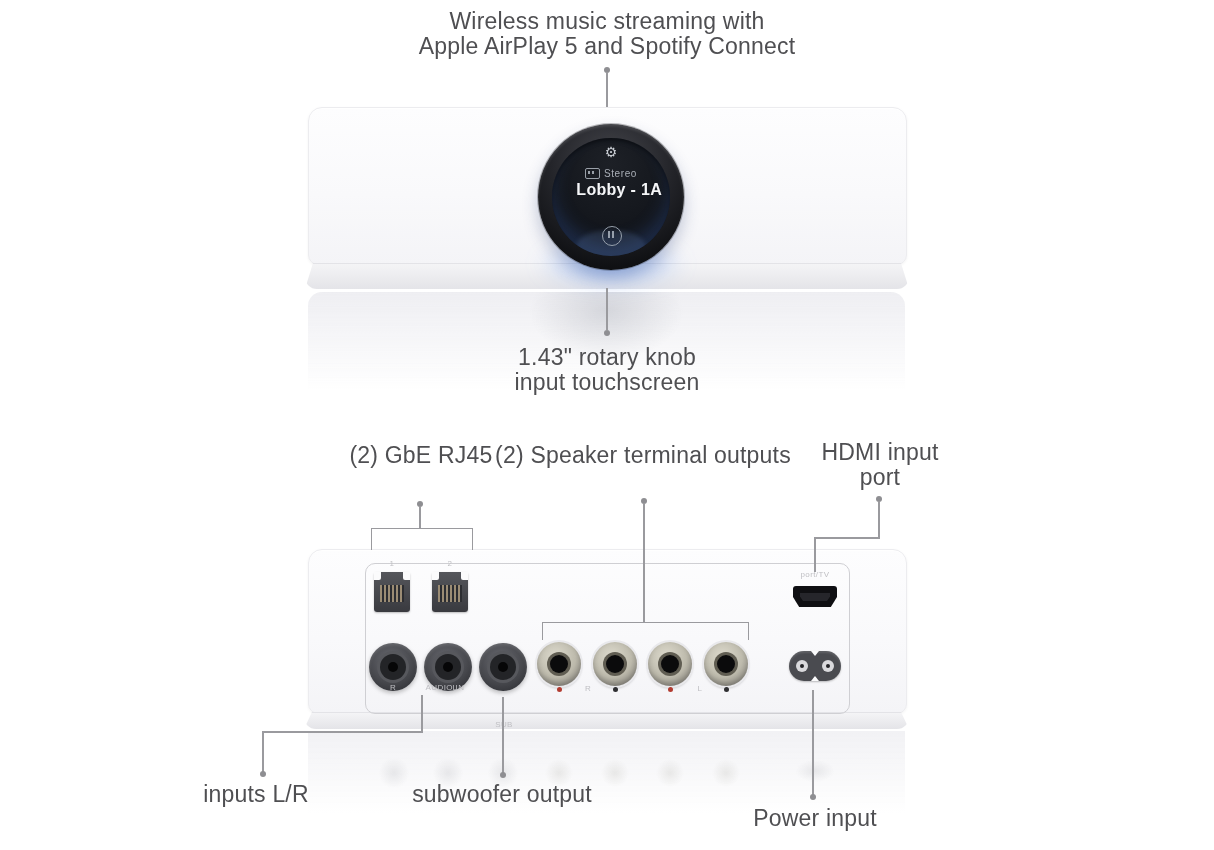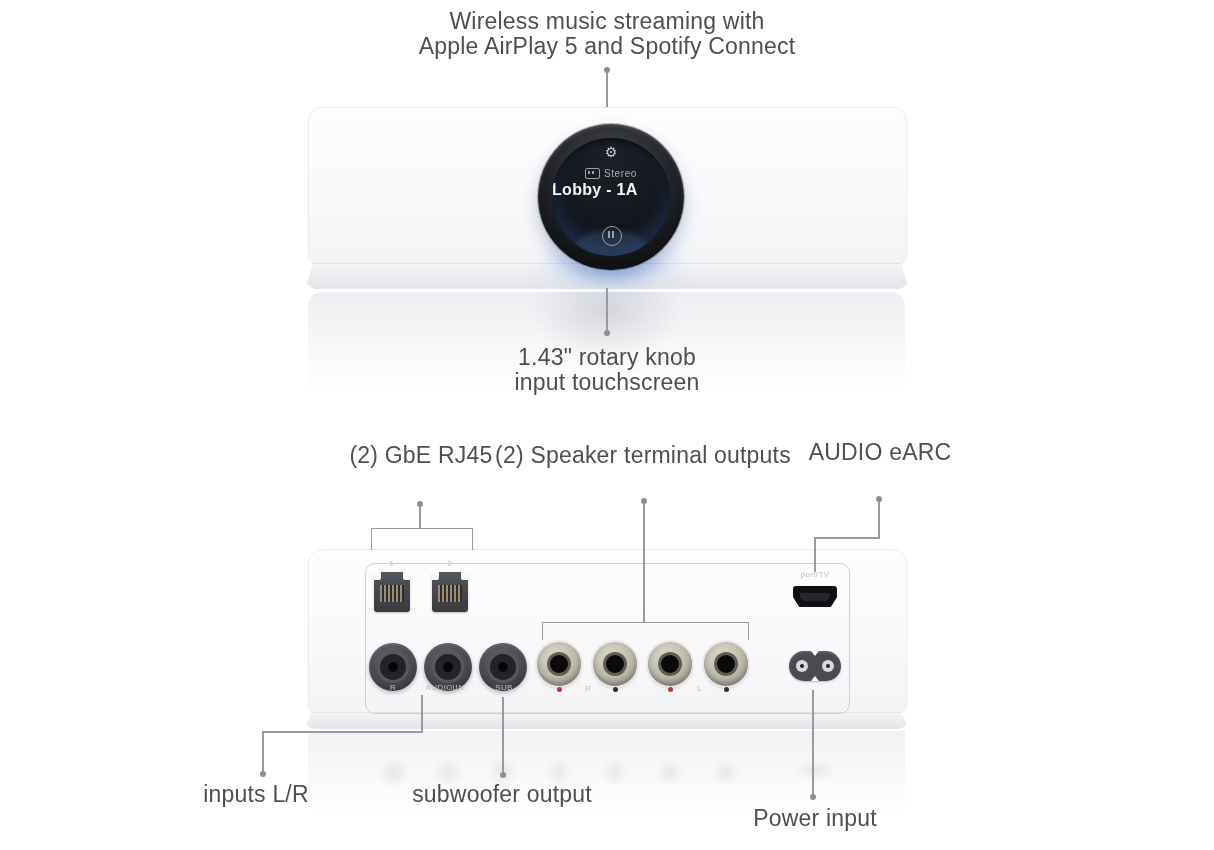--- a/index.html
+++ b/index.html
@@ -34,21 +34,21 @@
               box-shadow:0 8px 16px rgba(40,60,120,.28),0 0 0 1px rgba(0,0,0,.25),inset 0 2px 3px rgba(255,255,255,.14);}
   .knob-screen{position:absolute;left:552px;top:138px;width:118px;height:118px;border-radius:50%;overflow:hidden;
                background:radial-gradient(circle at 50% 22%,#1d2026,#13161c 60%,#121722);
                box-shadow:inset 0 -12px 18px rgba(70,120,220,.22),inset 0 2px 4px rgba(0,0,0,.6);}
   .scr-gear{position:absolute;left:0;right:0;top:6px;text-align:center;font-size:14px;color:#c8ccd2;}
   .scr-src{position:absolute;left:0;right:0;top:30px;display:flex;justify-content:center;align-items:center;gap:4px;}
   .scr-src-icon{display:inline-block;width:13px;height:9px;border:1px solid #9aa0a8;border-radius:2px;position:relative;}
   .scr-src-icon i{position:absolute;top:2px;width:2px;height:3px;background:#9aa0a8;}
   .scr-src-icon i.l{left:2px;} .scr-src-icon i.r{left:6px;}
   .scr-src-text{font-size:10px;color:#a9aeb6;letter-spacing:.6px;}
-  .scr-zone{position:absolute;left:0;right:8px;top:43px;text-align:left;font-size:16px;font-weight:bold;
+  .scr-zone{position:absolute;left:0;right:8px;top:43px;text-align:right;font-size:16px;font-weight:bold;
             color:#f5f6f8;letter-spacing:.3px;}
   .scr-wedge{position:absolute;left:24px;top:92px;width:70px;height:34px;border-radius:50%;
              background:rgba(120,155,215,.17);filter:blur(2px);}
   .scr-btn{position:absolute;left:50px;top:88px;width:18px;height:18px;border:1.5px solid #97a0ac;border-radius:50%;}
   .scr-btn i{position:absolute;top:4px;width:2px;height:7px;background:#97a0ac;}
   .scr-btn i.l{left:5px;} .scr-btn i.r{left:8.5px;}
 
   
   .panel-outline{position:absolute;left:365px;top:563px;width:483px;height:149px;
                  border:1px solid #cfcfd3;border-radius:10px;}
@@ -147,21 +147,21 @@
   <div class="rj45" style="left:432px;">
       <div class="pins"></div>
     </div>
 
   <div class="rca" style="left:369px;"></div>
   <div class="rca" style="left:424px;"></div>
   <div class="rca" style="left:479px;"></div>
   <div class="plabel" style="left:385px;top:683px;width:16px;">R</div>
   <div class="plabel" style="left:420px;top:683px;width:50px;">AUDIO IN</div>
   <div class="plabel" style="left:447px;top:683px;width:16px;">L</div>
-  <div class="plabel" style="left:491px;top:683px;width:26px;">SUB</div>
+  <div class="plabel" style="left:491px;top:720px;width:26px;">SUB</div>
 
   <div class="term" style="left:537px;"></div>
   <div class="term" style="left:593px;"></div>
   <div class="term" style="left:648px;"></div>
   <div class="term" style="left:704px;"></div>
   <div class="pol red" style="left:557px;"></div>
   <div class="plabel" style="left:580px;top:684px;width:16px;">R</div>
   <div class="pol blk" style="left:613px;"></div>
   <div class="pol red" style="left:668px;"></div>
   <div class="plabel" style="left:692px;top:684px;width:16px;">L</div>
@@ -184,21 +184,22 @@
     <div>1.43" rotary knob</div>
     <div>input touchscreen</div>
   </div>
   <div class="cl" style="left:321px;top:443px;width:200px;">
     <div>(2) GbE RJ45</div>
   </div>
   <div class="cl" style="left:468px;top:443px;width:350px;">
     <div>(2) Speaker terminal outputs</div>
   </div>
   <div class="cl" style="left:780px;top:440px;width:200px;">
-    <div>AUDIO eARC</div>
+    <div>HDMI input</div>
+    <div>port</div>
   </div>
   <div class="cl" style="left:131px;top:782px;width:250px;">
     <div>inputs L/R</div>
   </div>
   <div class="cl" style="left:372px;top:782px;width:260px;">
     <div>subwoofer output</div>
   </div>
   <div class="cl" style="left:715px;top:806px;width:200px;">
     <div>Power input</div>
   </div>

